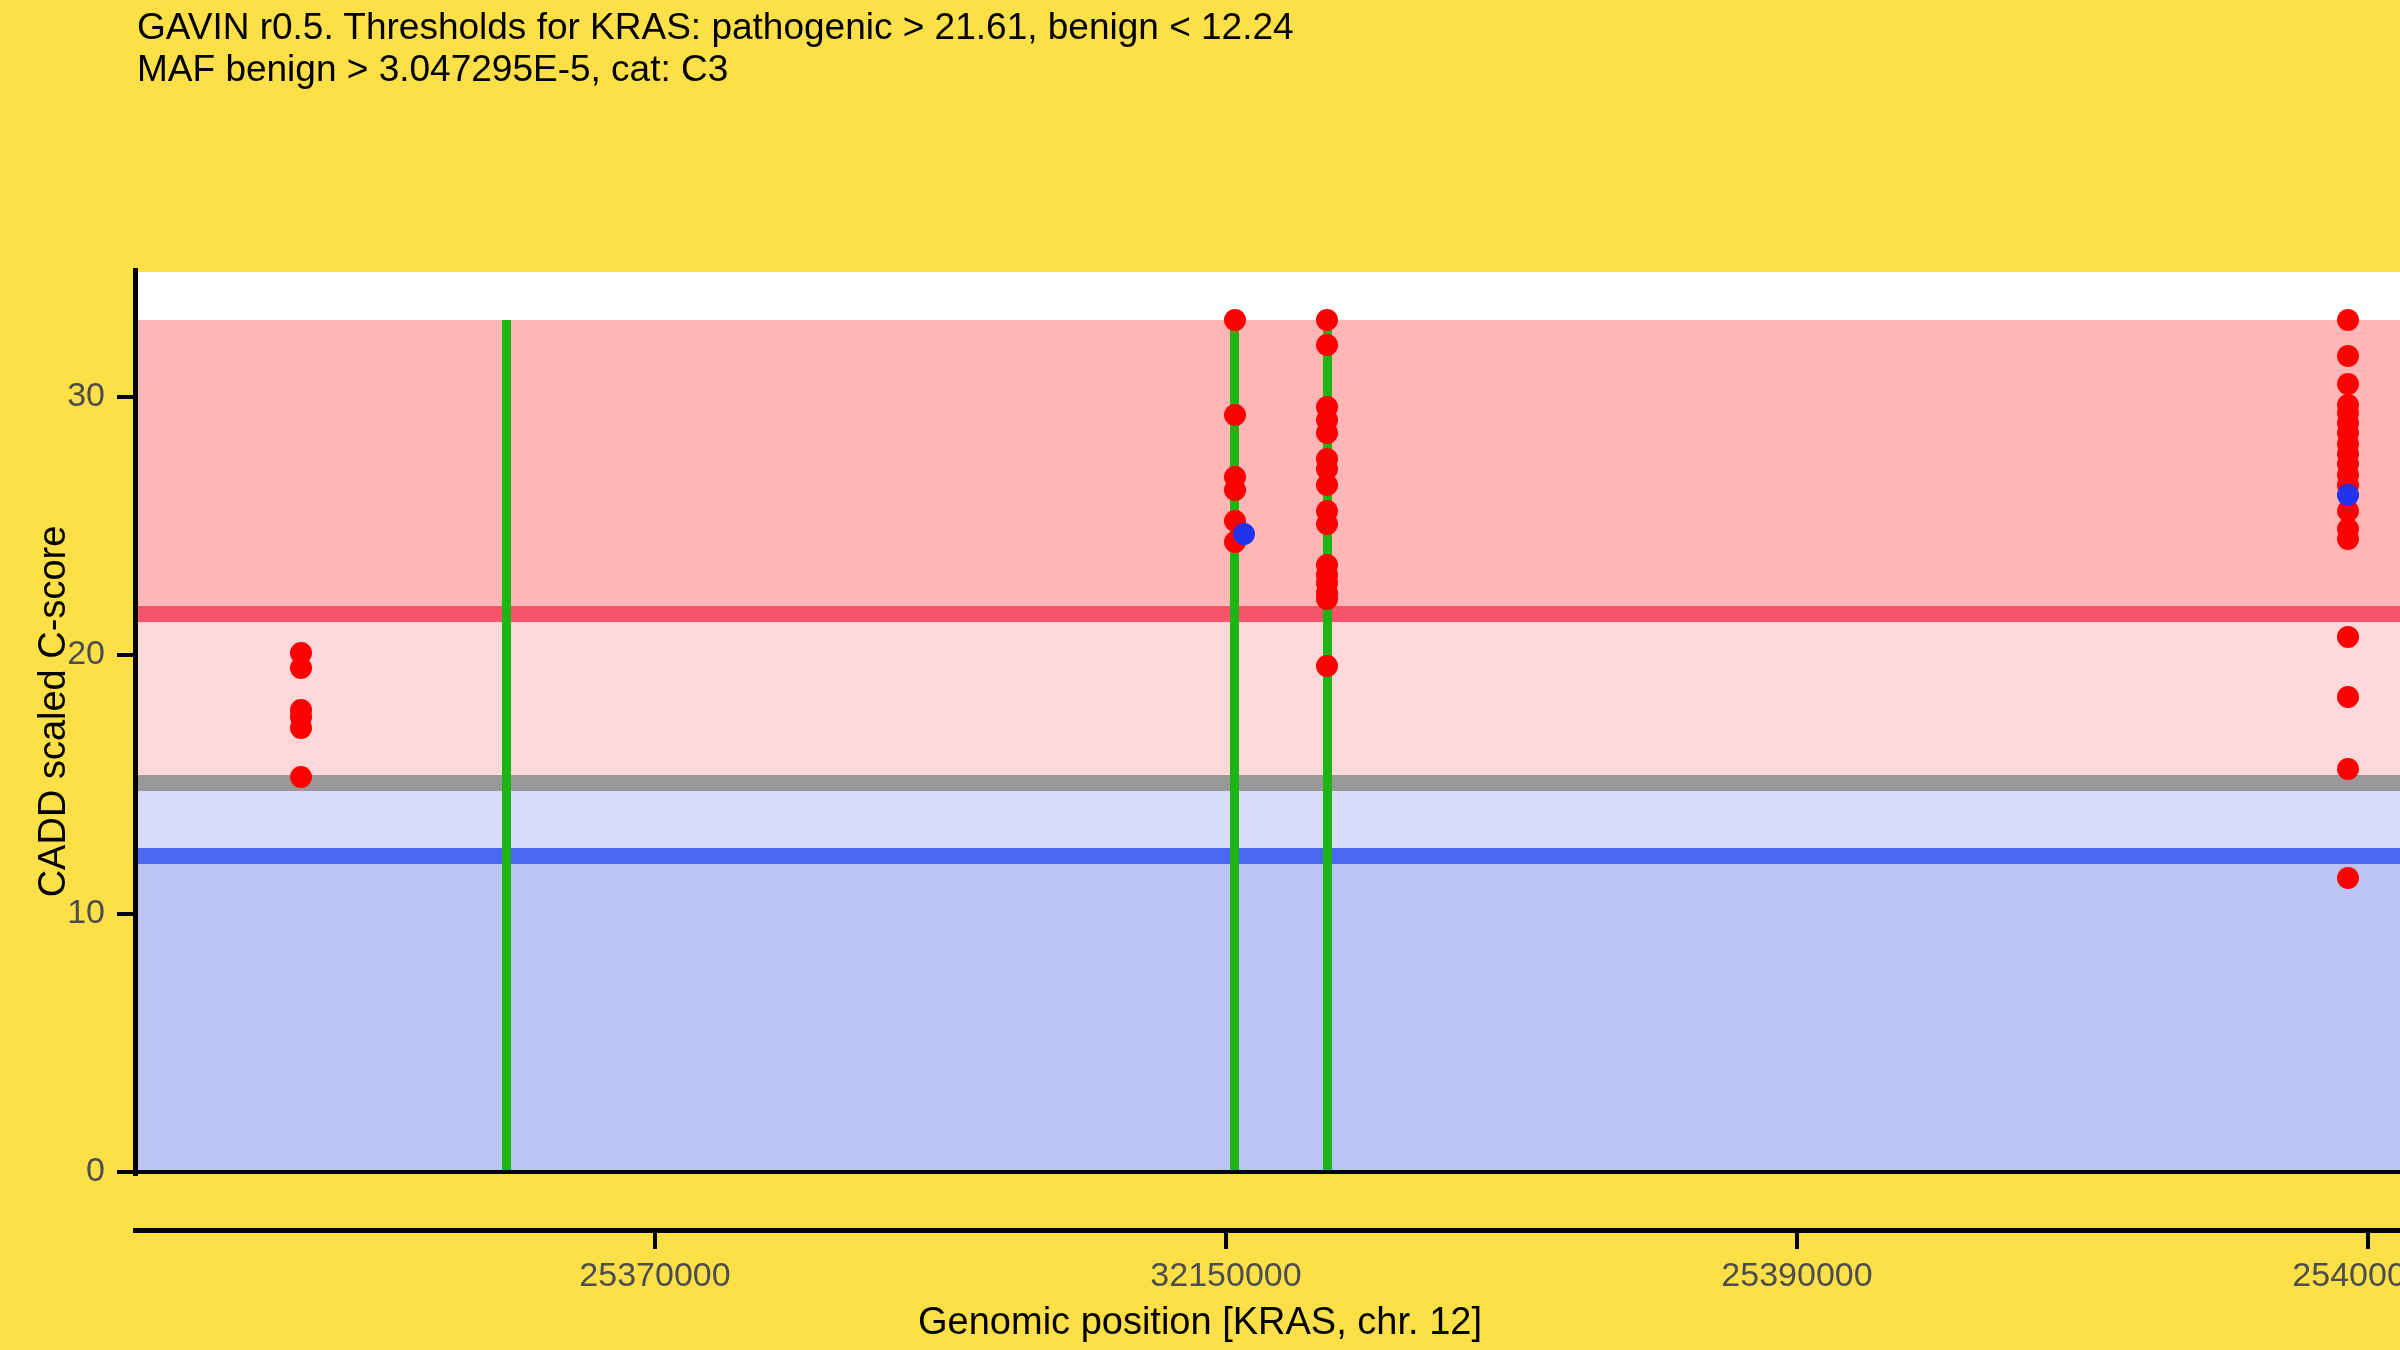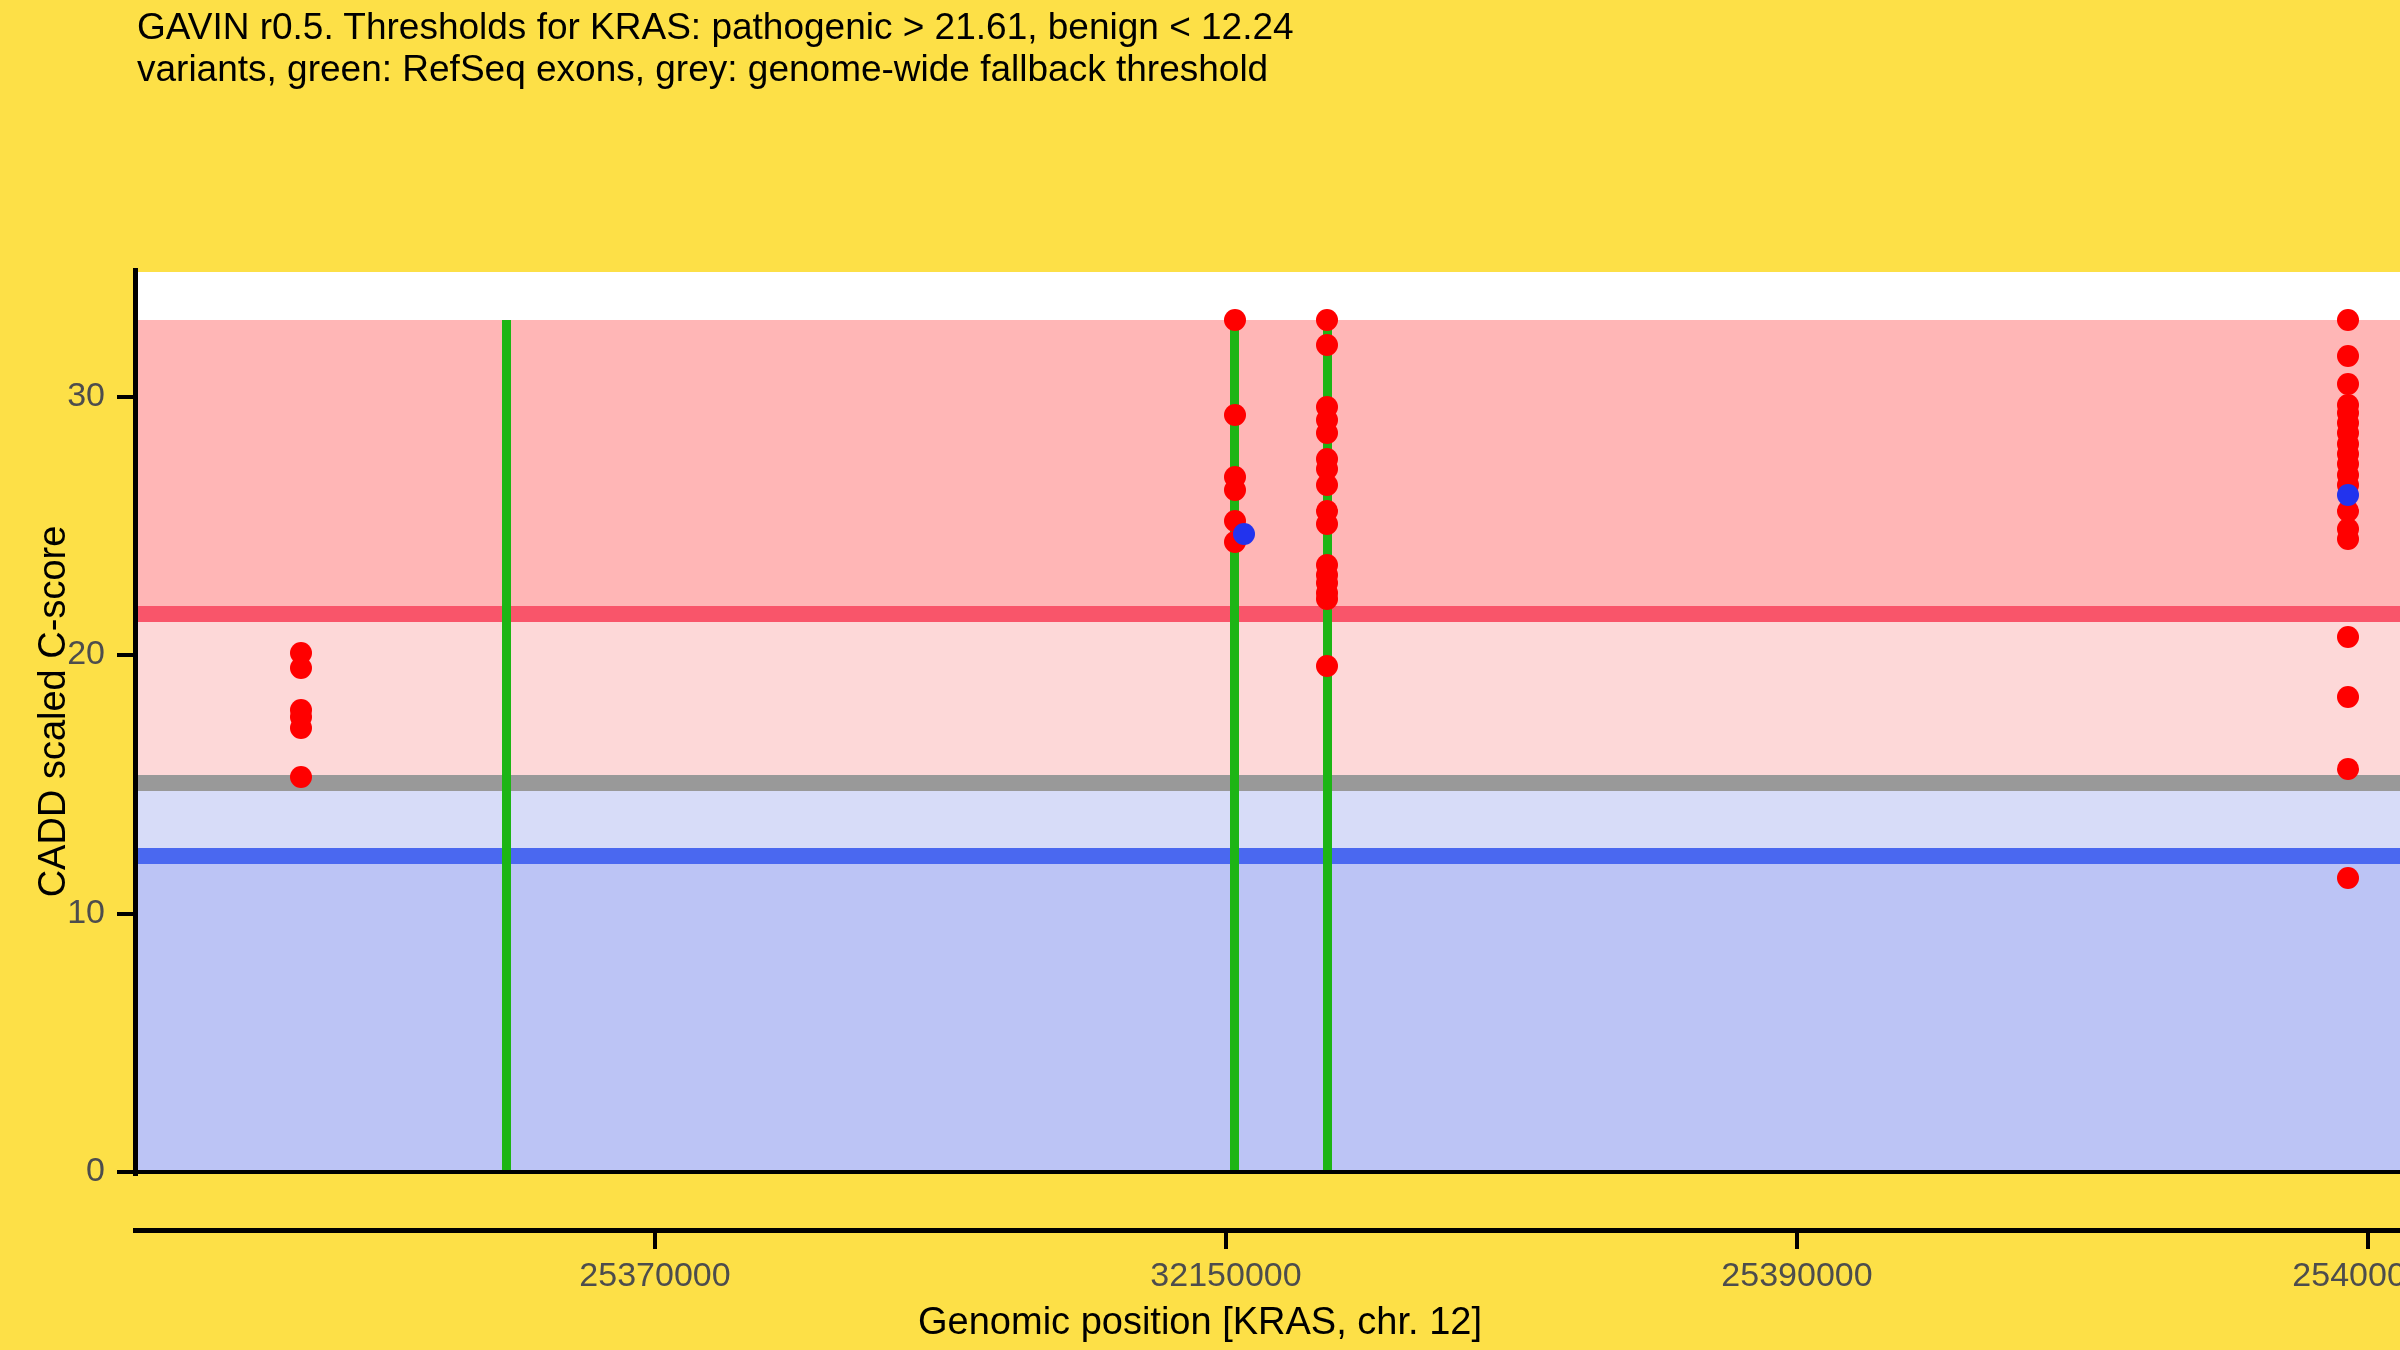--- a/index.html
+++ b/index.html
@@ -37,21 +37,21 @@
   #x-axis-title{position:absolute;left:0;top:1300px;width:2400px;text-align:center;
       font-size:38px;color:#000000;white-space:nowrap;}
 </style>
 </head>
 <body>
 
 <div id="root">
 
   <div id="title-block">
     <div class="title-line">GAVIN r0.5. Thresholds for KRAS: pathogenic &gt; 21.61, benign &lt; 12.24</div>
-    <div class="title-line">variants, green: RefSeq exons, grey: genome-wide fallback threshold</div>
+    <div class="title-line">MAF benign &gt; 3.047295E-5, cat: C3</div>
   </div>
 
   <div id="plot-panel">
     <div id="panel-bg"></div>
     <div id="band-layer">
         <div class="band" style="top: 47.5px; height: 294.242px; background: rgb(255, 182, 182);"></div>
         <div class="band" style="top: 341.742px; height: 169.208px; background: rgb(253, 216, 216);"></div>
         <div class="band" style="top: 510.95px; height: 72.85px; background: rgb(215, 220, 248);"></div>
         <div class="band" style="top: 583.8px; height: 316.2px; background: rgb(188, 196, 245);"></div>
         <div class="hline" style="top: 333.742px; height: 16px; background: rgb(249, 85, 106);"></div>

